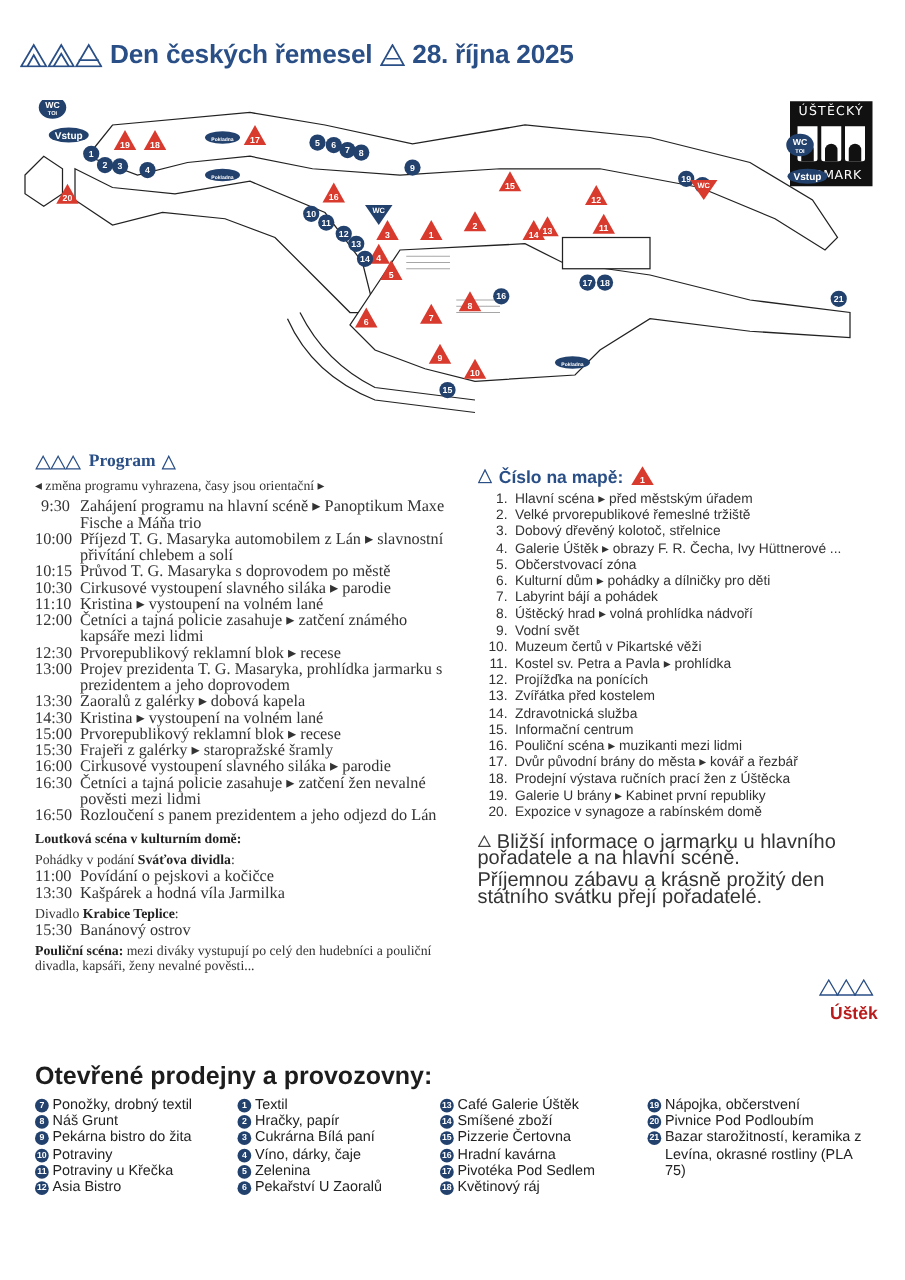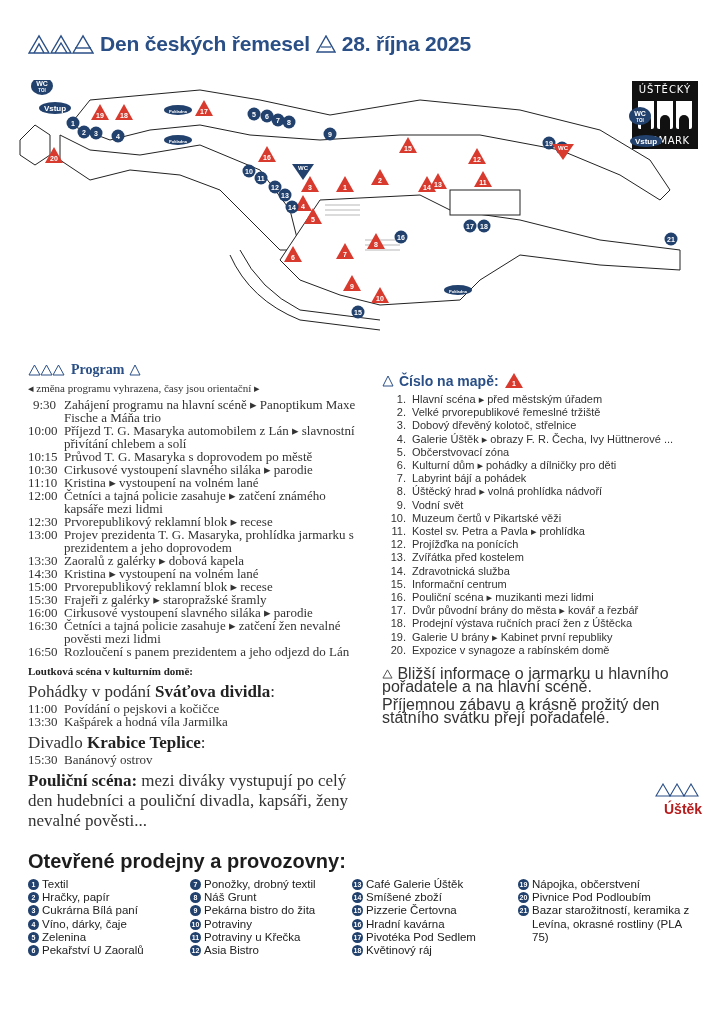--- a/index.html
+++ b/index.html
@@ -1,39 +1,39 @@
 <!DOCTYPE html>
 <html><head>
 <meta charset="utf-8">
 <style>
   * { box-sizing: border-box; margin: 0; padding: 0; }
   html, body { width: 724px; height: 1024px; background: #ffffff; overflow: hidden; }
   body { font-family: "Liberation Sans", "DejaVu Sans", sans-serif; color: #222; position: relative; }
-  .hdr { position: absolute; left: 28px; top: 32px; display: flex; align-items: center; gap: 6px; }
+  .hdr { position: absolute; left: 16px; top: 32px; display: flex; align-items: center; gap: 6px; }
   .hdr .title { font-size: 21px; font-weight: bold; color: #2a4f86; letter-spacing: -0.2px; }
   .tri-icon { display: inline-block; }
   .logo { position: absolute; left: 632px; top: 33px; width: 66px; height: 68px; background: #111; color: #fff;
           font-family: "DejaVu Sans", sans-serif; font-size: 10px; text-align: center; margin-top: 48px; }
   .logo .t1 { position: absolute; top: 3px; left: 0; right: 0; letter-spacing: 1px; }
   .logo .t2 { position: absolute; bottom: 3px; left: 0; right: 0; letter-spacing: 0.5px; }
   .logo .arches { position: absolute; top: 20px; left: 6px; right: 6px; height: 28px; display: flex; gap: 3px; }
   .logo .arch { flex: 1; background: #fff; border-radius: 0 0 2px 2px; position: relative; }
   .logo .arch::after { content: ""; position: absolute; left: 3px; right: 3px; bottom: 0; height: 14px; background: #111; border-radius: 8px 8px 0 0; }
 
   .map { position: absolute; left: 0; top: 80px; width: 724px; height: 280px; }
 
   .sec-title { font-weight: bold; color: #2a4f86; display: flex; align-items: center; gap: 5px; }
   .program { position: absolute; left: 28px; top: 362px; width: 335px; font-family: Liberation Serif, serif; }
   .program .sec-title { font-size: 14px; margin-bottom: 4px; }
   .note { font-size: 11px; color: #333; margin-bottom: 3px; }
   .prog-row { display: flex; font-size: 13px; line-height: 13px; color: #333; }
   .prog-row .time { width: 36px; text-align: right; padding-right: 8px; flex-shrink: 0; }
   .prog-row .desc { flex: 1; }
   .sub-h { font-size: 11px; font-weight: bold; color: #222; margin-top: 7px; }
-  .sub-p { font-size: 17px; color: #333; margin-top: 5px; }
+  .sub-p { font-size: 11px; color: #333; margin-top: 5px; }
   .sub-p b { color: #222; }
 
   .legend { position: absolute; left: 382px; top: 372px; width: 335px; }
   .legend .sec-title { font-size: 14px; margin-bottom: 4px; text-align: center; }
   .leg-row { display: flex; font-size: 11px; line-height: 13.2px; color: #333; }
   .leg-row .num { width: 30px; text-align: right; padding-right: 6px; flex-shrink: 0; }
   .info { font-size: 16px; color: #333; line-height: 13px; margin-top: 10px; }
 
   .brand { position: absolute; left: 652px; top: 783px; text-align: center; }
   .brand .name { font-size: 14px; font-weight: bold; color: #b91c1c; margin-left: 12px; }
@@ -419,20 +419,46 @@
       </g>
   </svg>
   <div class="name">Úštěk</div>
 </div>
 
 <div class="shops">
   <h2>Otevřené prodejny a provozovny:</h2>
   <div class="shop-cols" id="shop-cols">
       <div class="shop-col" style="width: 162px;">
         <div class="shop-row">
+          <span class="badge">7</span>
+          <span>Ponožky, drobný textil</span>
+        </div>
+        <div class="shop-row">
+          <span class="badge">8</span>
+          <span>Náš Grunt</span>
+        </div>
+        <div class="shop-row">
+          <span class="badge">9</span>
+          <span>Pekárna bistro do žita</span>
+        </div>
+        <div class="shop-row">
+          <span class="badge">10</span>
+          <span>Potraviny</span>
+        </div>
+        <div class="shop-row">
+          <span class="badge">11</span>
+          <span>Potraviny u Křečka</span>
+        </div>
+        <div class="shop-row">
+          <span class="badge">12</span>
+          <span>Asia Bistro</span>
+        </div>
+      </div>
+      <div class="shop-col" style="width: 162px;">
+        <div class="shop-row">
           <span class="badge">1</span>
           <span>Textil</span>
         </div>
         <div class="shop-row">
           <span class="badge">2</span>
           <span>Hračky, papír</span>
         </div>
         <div class="shop-row">
           <span class="badge">3</span>
           <span>Cukrárna Bílá paní</span>
@@ -443,46 +469,20 @@
         </div>
         <div class="shop-row">
           <span class="badge">5</span>
           <span>Zelenina</span>
         </div>
         <div class="shop-row">
           <span class="badge">6</span>
           <span>Pekařství U Zaoralů</span>
         </div>
       </div>
-      <div class="shop-col" style="width: 162px;">
-        <div class="shop-row">
-          <span class="badge">7</span>
-          <span>Ponožky, drobný textil</span>
-        </div>
-        <div class="shop-row">
-          <span class="badge">8</span>
-          <span>Náš Grunt</span>
-        </div>
-        <div class="shop-row">
-          <span class="badge">9</span>
-          <span>Pekárna bistro do žita</span>
-        </div>
-        <div class="shop-row">
-          <span class="badge">10</span>
-          <span>Potraviny</span>
-        </div>
-        <div class="shop-row">
-          <span class="badge">11</span>
-          <span>Potraviny u Křečka</span>
-        </div>
-        <div class="shop-row">
-          <span class="badge">12</span>
-          <span>Asia Bistro</span>
-        </div>
-      </div>
       <div class="shop-col" style="width: 166px;">
         <div class="shop-row">
           <span class="badge">13</span>
           <span>Café Galerie Úštěk</span>
         </div>
         <div class="shop-row">
           <span class="badge">14</span>
           <span>Smíšené zboží</span>
         </div>
         <div class="shop-row">

